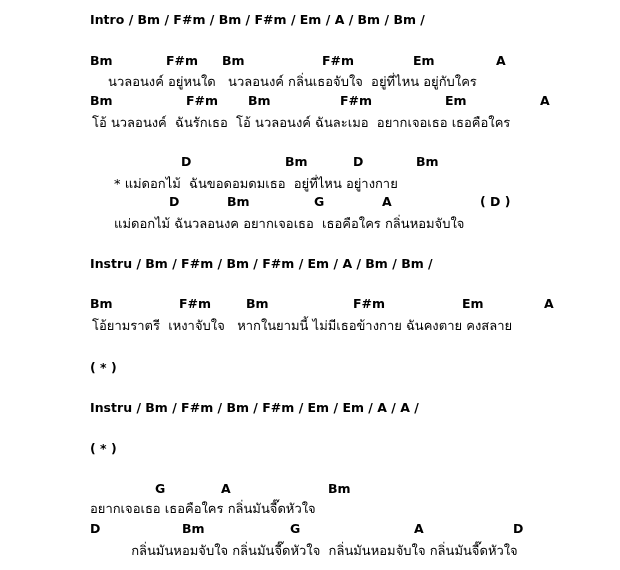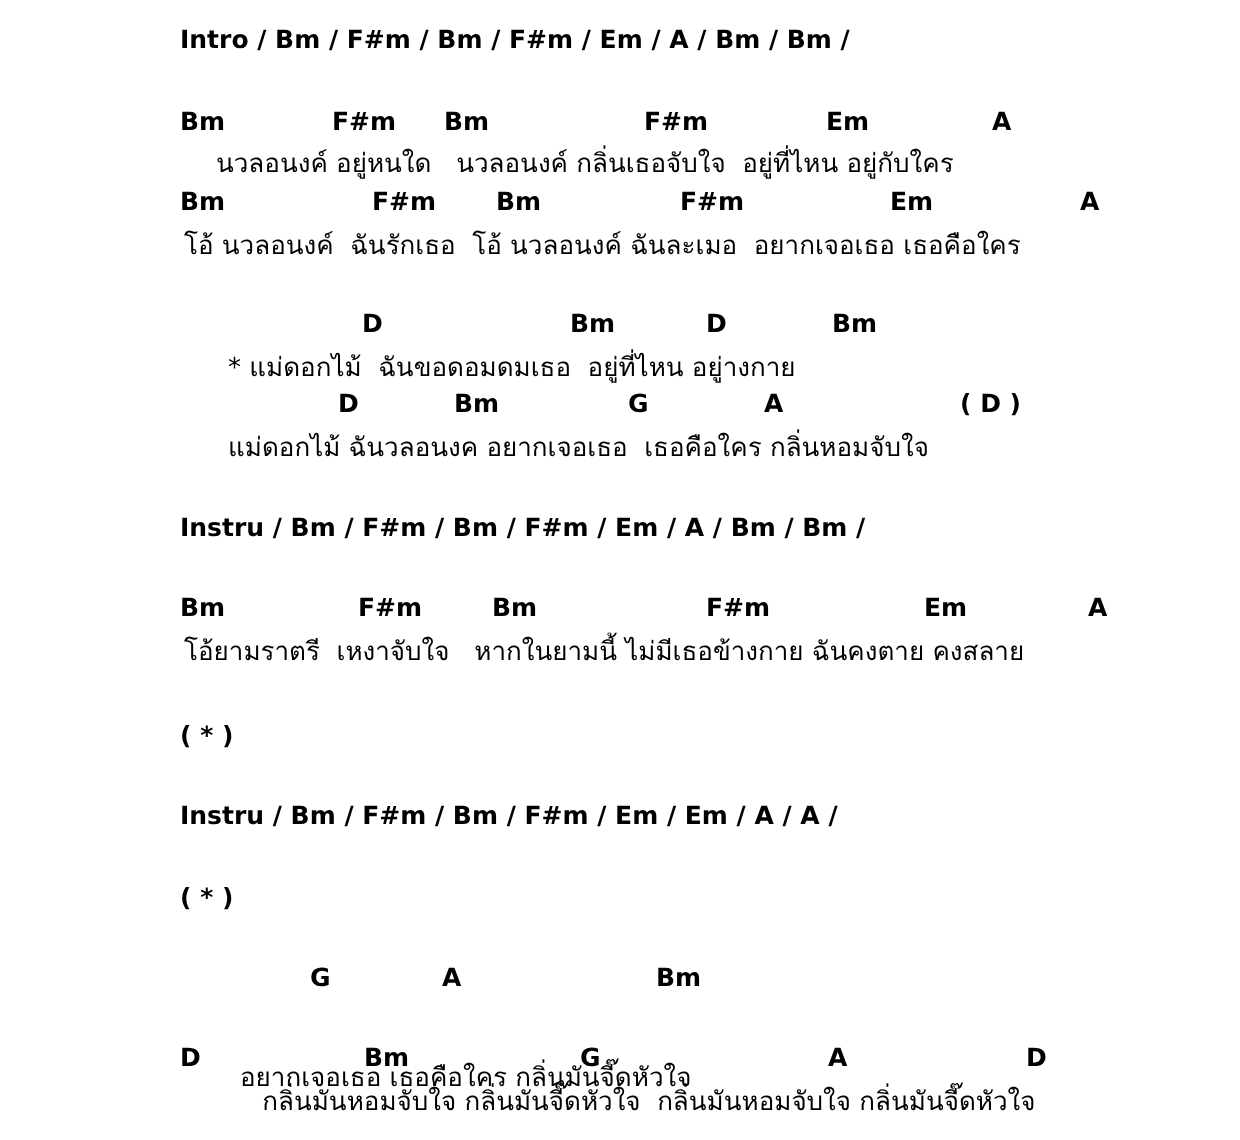--- a/index.html
+++ b/index.html
@@ -77,21 +77,21 @@
   <div class="line bold" style="left:90px; top:400px;"><span>Instru</span><span> / Bm / F#m / Bm / F#m / Em / Em / A / A /</span></div>
 
   <div class="line bold" style="left:90px; top:441px;">( * )</div>
 
   <div>
     <div class="chord-row">
       <span class="chord" style="left:155px; top:481px;">G</span>
       <span class="chord" style="left:221px; top:481px;">A</span>
       <span class="chord" style="left:328px; top:481px;">Bm</span>
     </div>
-    <div class="line lyric" style="left:90px; top:528px;margin-left:30px;">อยากเจอเธอ เธอคือใคร กลิ่นมันจี๊ดหัวใจ</div>
+    <div class="line lyric" style="left:90px; top:498px;">อยากเจอเธอ เธอคือใคร กลิ่นมันจี๊ดหัวใจ</div>
 
     <div class="chord-row">
       <span class="chord" style="left:90px; top:521px;">D</span>
       <span class="chord" style="left:182px; top:521px;">Bm</span>
       <span class="chord" style="left:290px; top:521px;">G</span>
       <span class="chord" style="left:414px; top:521px;">A</span>
       <span class="chord" style="left:513px; top:521px;">D</span>
     </div>
     <div class="line lyric" style="left:88px; top:540px;margin-left:39px;"> กลิ่นมันหอมจับใจ กลิ่นมันจี๊ดหัวใจ  กลิ่นมันหอมจับใจ กลิ่นมันจี๊ดหัวใจ</div>
   </div>

